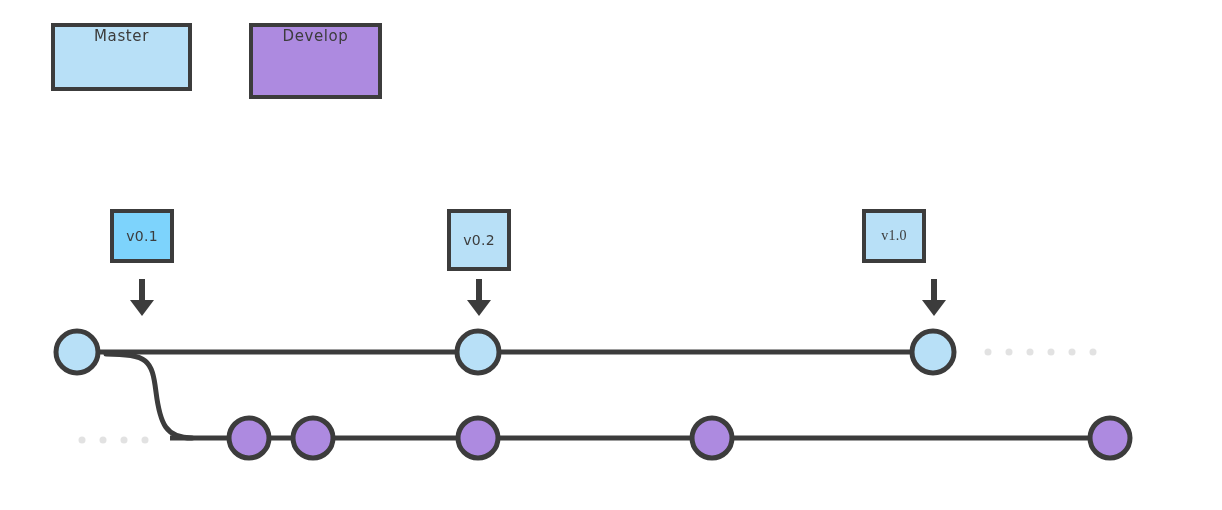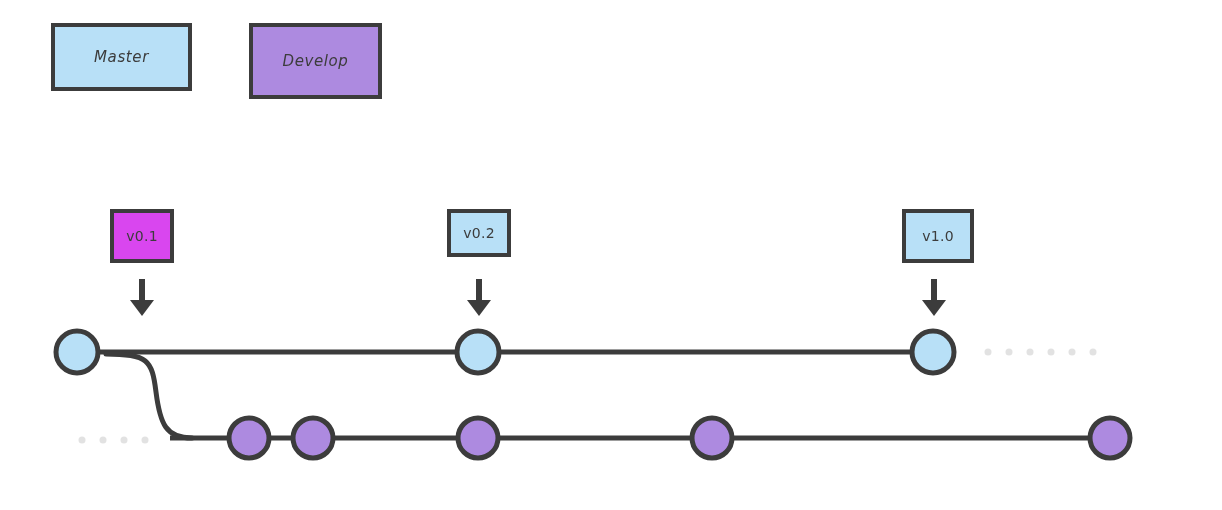--- a/index.html
+++ b/index.html
@@ -18,26 +18,24 @@
     position: absolute;
     left: 0; top: 0;
     width: 1222px;
     height: 510px;
   }
   .legend-box {
     position: absolute;
     box-sizing: border-box;
     border: 4px solid #3c3c3c;
     display: flex;
-    align-items: center;
     justify-content: center;
     font-size: 15px;
     color: #3c3c3c;
     letter-spacing: 0.6px;
-    font-style: italic;
   }
   #legend-master {
     left: 51px;
     top: 23px;
     width: 141px;
     height: 68px;
   }
   #legend-develop {
     left: 249px;
     top: 23px;
@@ -49,22 +47,22 @@
     box-sizing: border-box;
     border: 4px solid #3c3c3c;
     display: flex;
     align-items: center;
     justify-content: center;
     font-size: 14px;
     color: #3c3c3c;
     letter-spacing: 0.3px;
   }
   .tag-0 { left: 110px; top: 209px; width: 64px; height: 54px; }
-  .tag-1 { left: 447px; top: 209px; width: 64px; height: 48px; }
-  .tag-2 { left: 902px; top: 209px; width: 72px; height: 54px; }
+  .tag-1 { left: 447px; top: 209px; width: 64px; height: 62px; }
+  .tag-2 { left: 862px; top: 209px; width: 64px; height: 54px; font-family: Liberation Serif, serif; }
 </style>
 </head>
 <body>
 
 <svg id="canvas" viewBox="0 0 1222 510">
 
   <g>
     <circle cx="82" cy="440" r="3.5" fill="#e2e2e2"></circle>
     <circle cx="103" cy="440" r="3.5" fill="#e2e2e2"></circle>
     <circle cx="124" cy="440" r="3.5" fill="#e2e2e2"></circle>
@@ -118,21 +116,21 @@
 </svg>
 
 <div class="legend-box" id="legend-master" style="background:#b8e0f7">
   <span>Master</span>
 </div>
 
 <div class="legend-box" id="legend-develop" style="background:#ad8ae0">
   <span>Develop</span>
 </div>
 
-<div class="tag-box tag-0" style="background:#d946ef">
+<div class="tag-box tag-0" style="background:#7dd3fc">
   <span>v0.1</span>
 </div>
 
 <div class="tag-box tag-1" style="background:#b8e0f7">
   <span>v0.2</span>
 </div>
 
 <div class="tag-box tag-2" style="background:#b8e0f7">
   <span>v1.0</span>
 </div>

